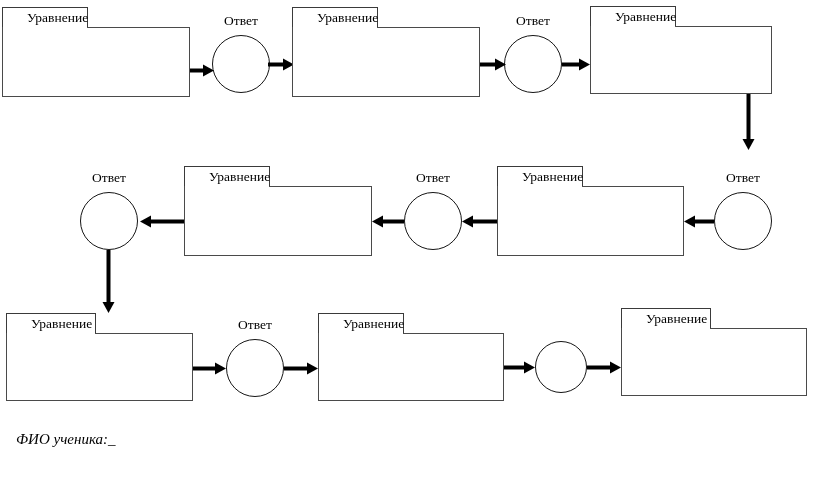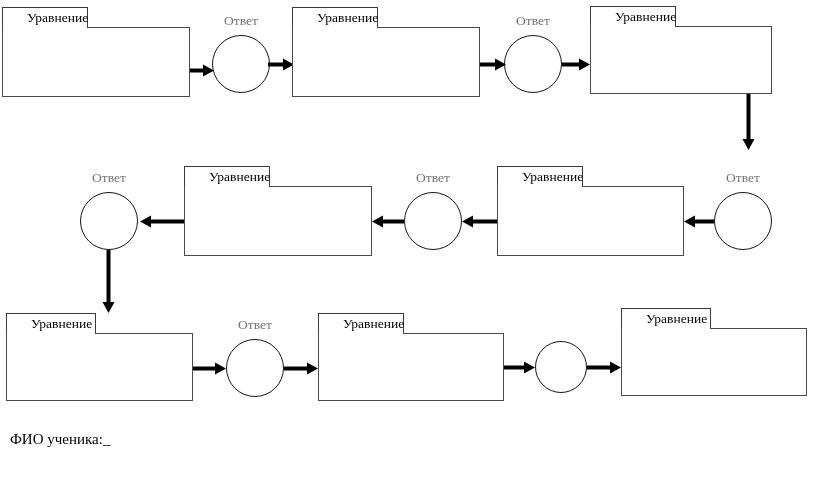--- a/index.html
+++ b/index.html
@@ -72,21 +72,21 @@
     border-radius: 50%;
     background: #ffffff;
   }
   .ans-label {
     position: absolute;
     left: 50%;
     transform: translateX(-50%);
     font-size: 13.5px;
     line-height: 16px;
     white-space: nowrap;
-    color: #737373;
+    color: #000000;
   }
 
   
   .conn {
     position: absolute;
     overflow: visible;
   }
   .conn line {
     stroke: #000000;
     stroke-width: 4;
@@ -231,14 +231,14 @@
       <polygon points="23,0.5 34,6.5 23,12.5"></polygon>
     </svg>
     <svg class="conn" width="31" height="13" viewBox="0 0 31 13" style="position: absolute; left: 504px; top: 360.5px;">
       <line x1="0" y1="6.5" x2="21" y2="6.5" stroke-width="4"></line>
       <polygon points="20,0.5 31,6.5 20,12.5"></polygon>
     </svg>
     <svg class="conn" width="34" height="13" viewBox="0 0 34 13" style="position: absolute; left: 587px; top: 360.5px;">
       <line x1="0" y1="6.5" x2="24" y2="6.5" stroke-width="4"></line>
       <polygon points="23,0.5 34,6.5 23,12.5"></polygon>
     </svg>
-    <div class="footer-text" style="left: 10px; top: 430px; display: block;">ФИО ученика:_</div>
+    <div class="footer-text" style="left: 16px; top: 430px; display: block; font-style: italic;">ФИО ученика:_</div>
   </div>
 
 </body></html>

